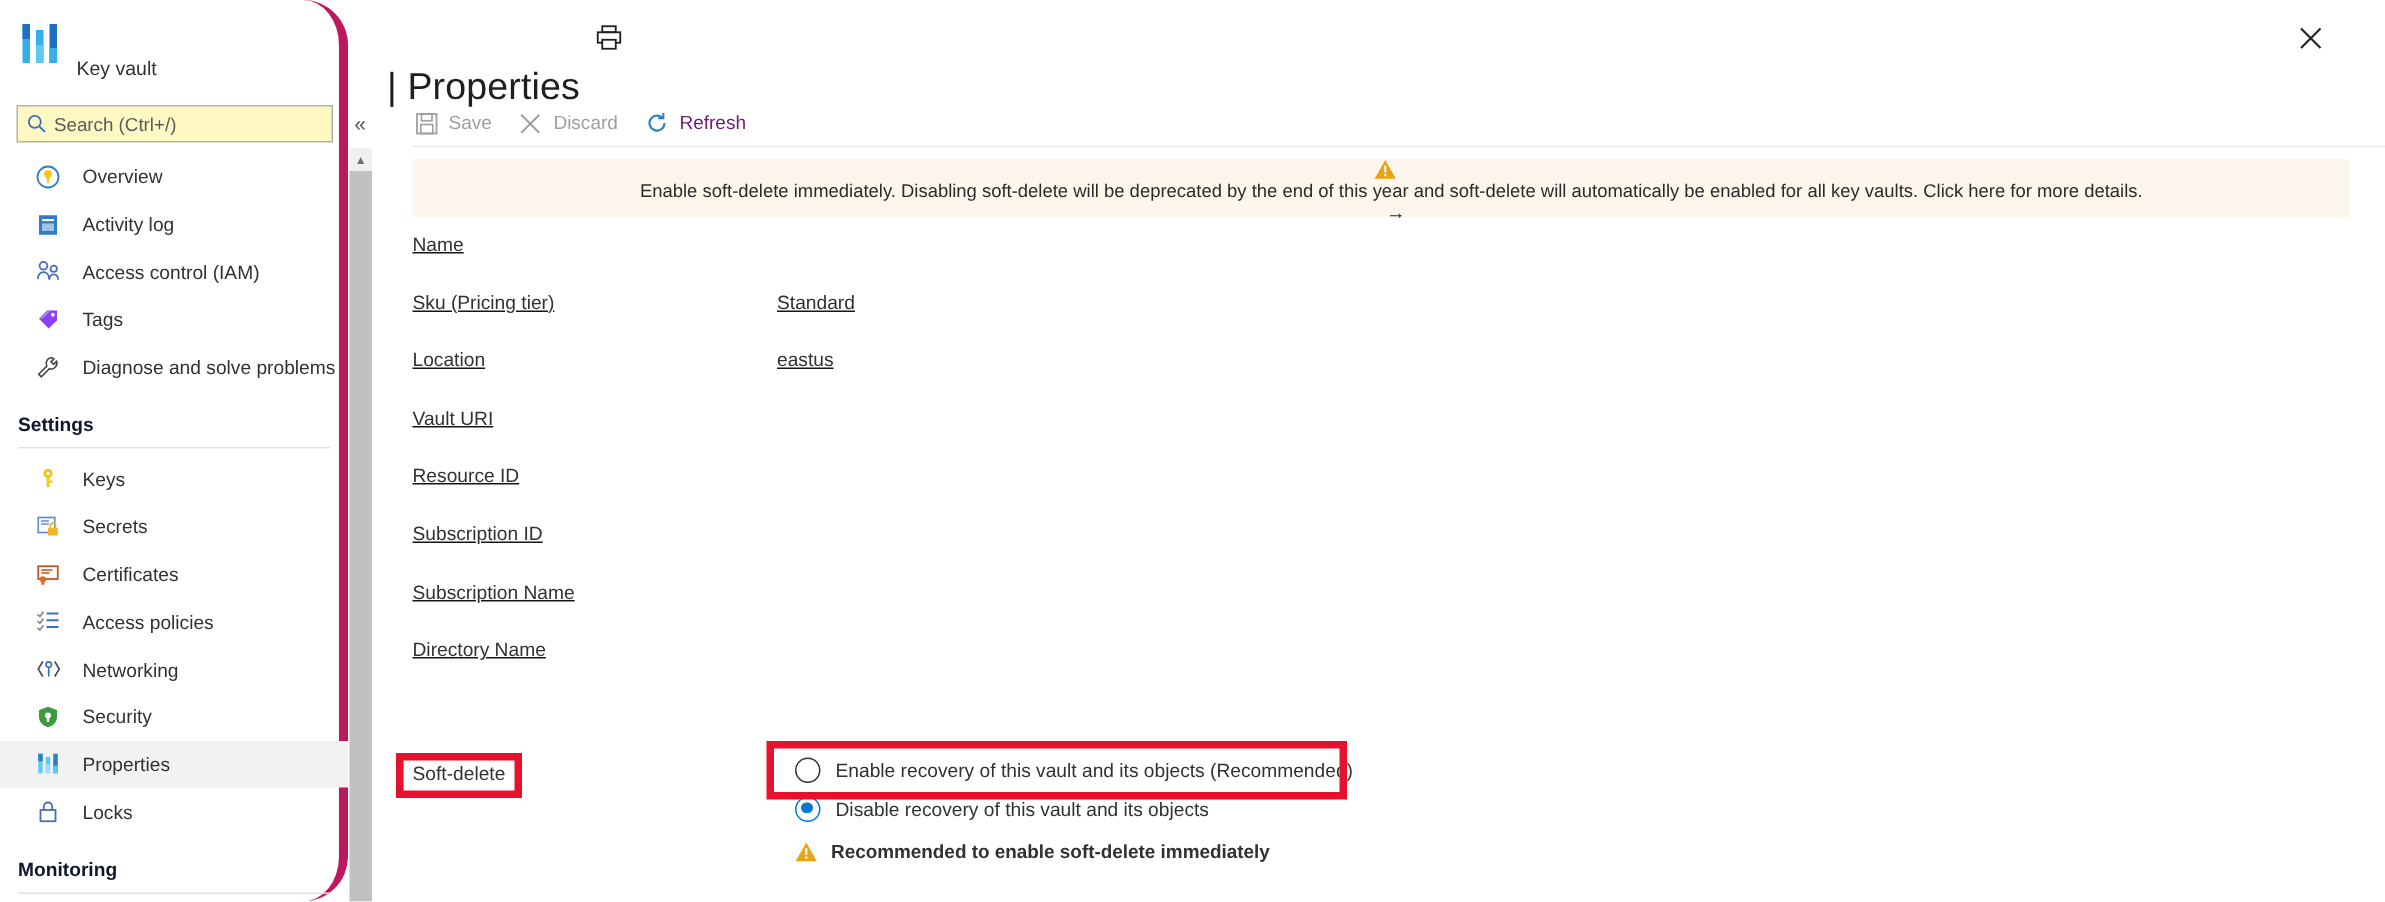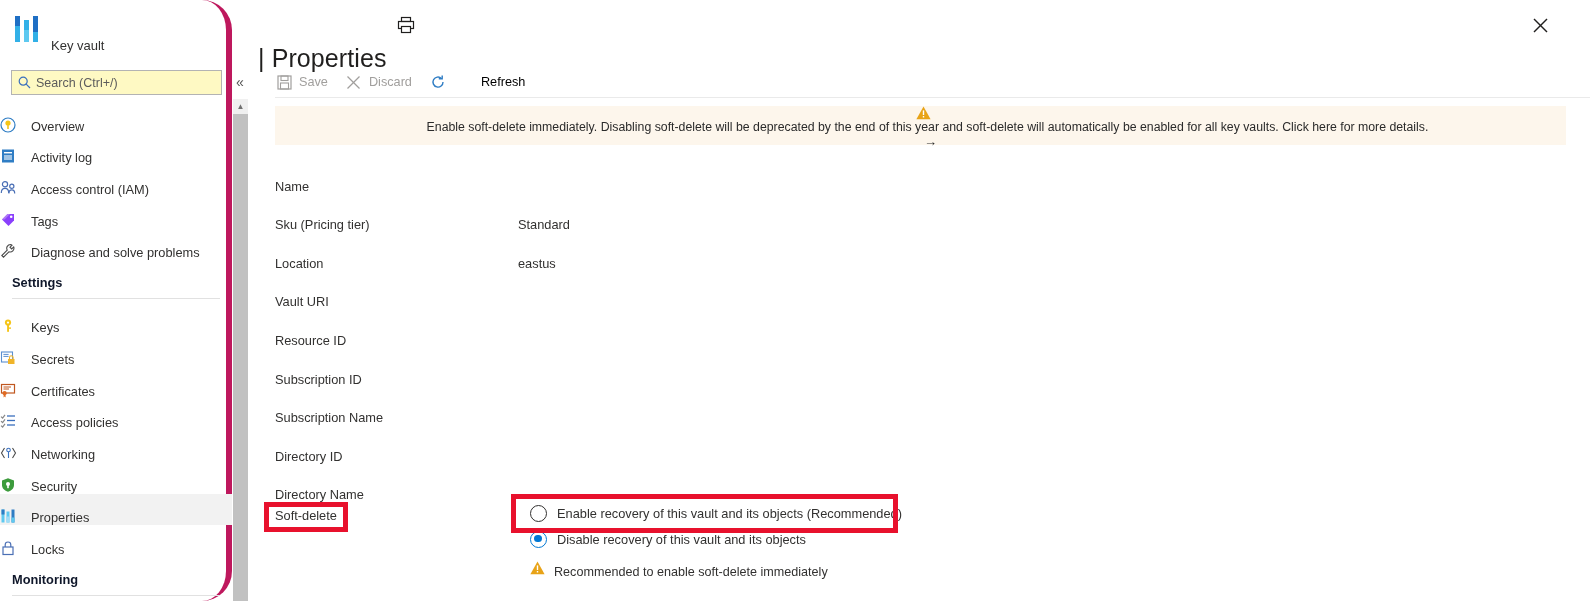--- a/index.html
+++ b/index.html
@@ -65,22 +65,22 @@
   }
 
   .nav-list {
     position: absolute; left: 0; top: 102px;
     width: 232px; height: 499px;
     overflow: hidden;
   }
   .nav-item {
     position: relative;
     height: 31.7px;
-    display: flex; align-items: flex-end;
-    padding-left: 0;
+    display: flex; align-items: center;
+    padding-left: 24px;
     cursor: pointer;
     font-size: 12.8px;
     color: #323130;
   }
   .nav-item.selected { background: #f2f2f2; }
   .nav-ico {
     width: 22px; height: 18px;
     display: flex; align-items: center; justify-content: flex-start;
     margin-right: 9px;
     flex: 0 0 auto;
@@ -153,21 +153,21 @@
     display: flex; align-items: center;
   }
   .tb-btn {
     display: flex; align-items: center;
     margin-right: 17px;
     font-size: 12.7px;
     cursor: pointer;
     white-space: nowrap;
   }
   .tb-btn.disabled { color: #a19f9d; cursor: default; }
-  .tb-btn.enabled { color: #000000; gap: 28px; }
+  .tb-btn.enabled { color: #701a75; }
   .tb-ico {
     width: 18px; height: 18px; margin-right: 6px;
     display: flex; align-items: center; justify-content: center;
   }
   .toolbar-divider {
     position: absolute; left: 26px; top: 97px;
     width: 1315px; height: 1px;
     background: #eaeaea;
   }
 
@@ -189,21 +189,21 @@
   }
 
   
   .form {
     position: absolute; left: 26px; top: 155px;
     width: 1290px;
   }
   .frow {
     position: relative;
     height: 38.6px;
-    display: flex; align-items: flex-end;
+    display: flex; align-items: flex-start; text-decoration: underline;
   }
   .flabel {
     width: 243px;
     font-size: 12.8px;
     color: #323130;
     white-space: nowrap;
     flex: 0 0 auto;
   }
   .fvalue {
     font-size: 12.8px;
@@ -240,21 +240,21 @@
   .radio.checked { border-color: #0078d4; }
   .radio.checked::after {
     content: "";
     position: absolute; left: 3.3px; top: 3.3px;
     width: 7.5px; height: 7.5px; border-radius: 50%;
     background: #0078d4;
   }
   .radio-label { font-size: 12.8px; color: #323130; white-space: nowrap; }
   .sd-note {
     position: absolute; left: 255px; top: 66px;
-    display: flex; align-items: flex-end;
+    display: flex; align-items: flex-start; font-weight: bold;
   }
   .sd-note-text {
     font-size: 12.6px; color: #323130; white-space: nowrap;
     margin-left: 9px;
   }
 
   
   .redbox {
     position: absolute;
     border: 5px solid #e8112d;
@@ -552,24 +552,20 @@
       </div>
       <div class="frow">
         <div class="flabel">Subscription ID</div>
         <div class="fvalue"></div>
       </div>
       <div class="frow">
         <div class="flabel">Subscription Name</div>
         <div class="fvalue"></div>
       </div>
       <div class="frow">
-        <div class="flabel">Directory ID</div>
-        <div class="fvalue"></div>
-      </div>
-      <div class="frow">
         <div class="flabel">Directory Name</div>
         <div class="fvalue"></div>
       </div>
     </div>
 
     <div class="softdelete-row">
       <div class="sd-label">Soft-delete</div>
 
       <div class="radio-group">
         <div class="radio-row">

